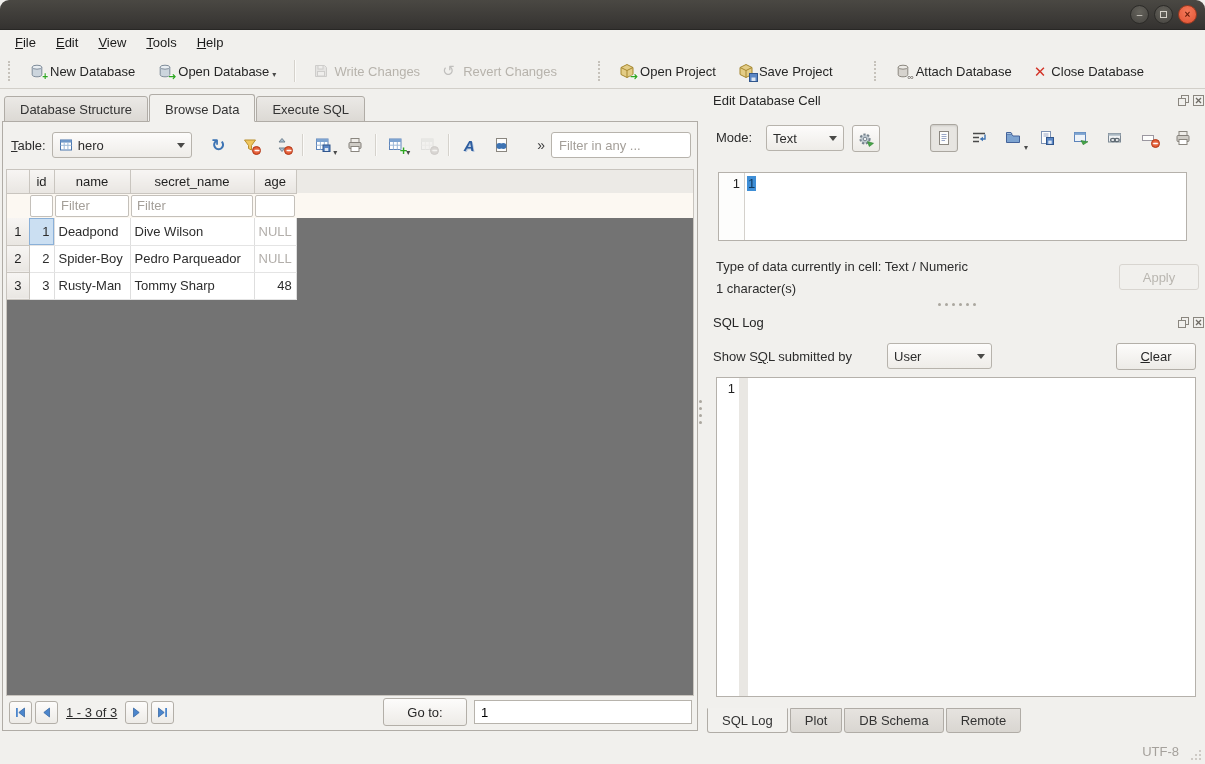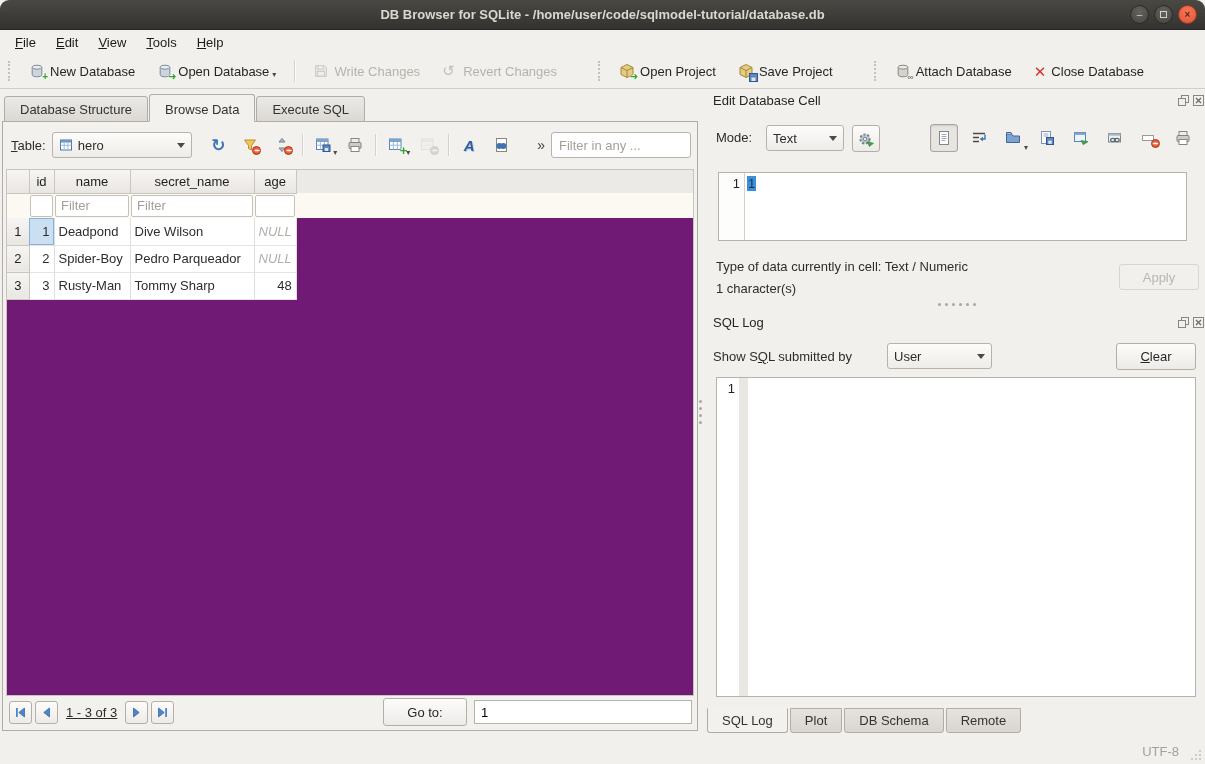--- a/index.html
+++ b/index.html
@@ -98,21 +98,21 @@
   .chev { color:#3c3c3c; font-size:14px; margin:0 6px 0 4px; }
   .filterinput {
     width:140px; height:26px; border:1px solid #b7b3ac; border-radius:3px; background:#fff;
     padding:0 7px; font:13px "Liberation Sans","DejaVu Sans",sans-serif; color:#2d2d2d;
   }
   input::placeholder { color:#a49f99; opacity:1; }
 
   
   .gridbox {
     position:absolute; left:3px; top:47px; width:688px; height:527px;
-    background:#701a75; border:1px solid #c8c4be;
+    background:#737373; border:1px solid #c8c4be;
   }
   .hfill { position:absolute; left:0; top:0; right:0; height:23px; background:#eceae6; }
   .ffill { position:absolute; left:0; top:23px; right:0; height:25px; background:#fcf8f2; }
   .datatable { border-collapse:collapse; table-layout:fixed; position:absolute; left:0; top:0; }
   .datatable col.c-num{width:22px} .datatable col.c-id{width:25px}
   .datatable col.c-name{width:76px} .datatable col.c-secret{width:124px} .datatable col.c-age{width:42px}
   .datatable th {
     background:linear-gradient(#f7f5f3,#e9e6e2); border-right:1px solid #c9c5bf; border-bottom:1px solid #c9c5bf;
     font-weight:normal; color:#1f1f1f; height:23px; text-align:center; overflow:hidden; white-space:nowrap;
   }
@@ -120,21 +120,21 @@
     padding:0 4px; background:#fff; overflow:hidden; white-space:nowrap; }
   .datatable tr.filterrow td { background:transparent; border-right:none; border-bottom:none; height:25px; padding:1px 1px; }
   .datatable tr.filterrow td.numcell { background:transparent; }
   .fin { width:100%; height:22px; border:1px solid #c4c0ba; border-radius:2px; background:#fff;
     padding:0 5px; font:13px "Liberation Sans","DejaVu Sans",sans-serif; color:#333; }
   .numcell {
     background:linear-gradient(#f7f5f3,#e9e6e2) !important; border-right:1px solid #c9c5bf !important;
     border-bottom:1px solid #c9c5bf !important; text-align:center; color:#1f1f1f;
   }
   td.r { text-align:right; }
-  td.null { color:#b2aeaa; font-style:italic; }
+  td.null { color:#b2aeaa; }
   td.selcell { background:#cbdff2 !important; outline:1px solid #8ab0d8; outline-offset:-1px; }
 
   
   .pagebar { position:absolute; left:6px; right:5px; bottom:5px; height:26px; display:flex; align-items:center; gap:3px; }
   .btn {
     display:inline-flex; align-items:center; justify-content:center;
     background:linear-gradient(#fdfcfb,#edebe7); border:1px solid #b3afa8; border-radius:3px; color:#262626;
   }
   .pgbtn { width:23px; height:23px; }
   .rangetxt { margin:0 5px;text-decoration:underline; }
@@ -182,21 +182,20 @@
   .statustext { position:absolute; right:26px; top:744px; color:#a5a19c; }
   .resizegrip { position:absolute; right:3px; bottom:3px; }
 
   .i16 { width:16px; height:16px; } .i13 { width:14px; height:14px; }
   .pgi { width:13px; height:13px; }
 </style>
 </head>
 <body>
 
 <div class="titlebar">
-  <span class="title">DB Browser for SQLite - /home/user/code/sqlmodel-tutorial/database.db</span>
   <div class="winbtns">
     <div class="winbtn">–</div>
     <div class="winbtn"><span class="maxglyph"></span></div>
     <div class="winbtn close">×</div>
   </div>
 </div>
 
 <div class="menubar">
   <span class="menuitem"><span></span><u>F</u><span>ile</span></span>
   <span class="menuitem"><span></span><u>E</u><span>dit</span></span>

